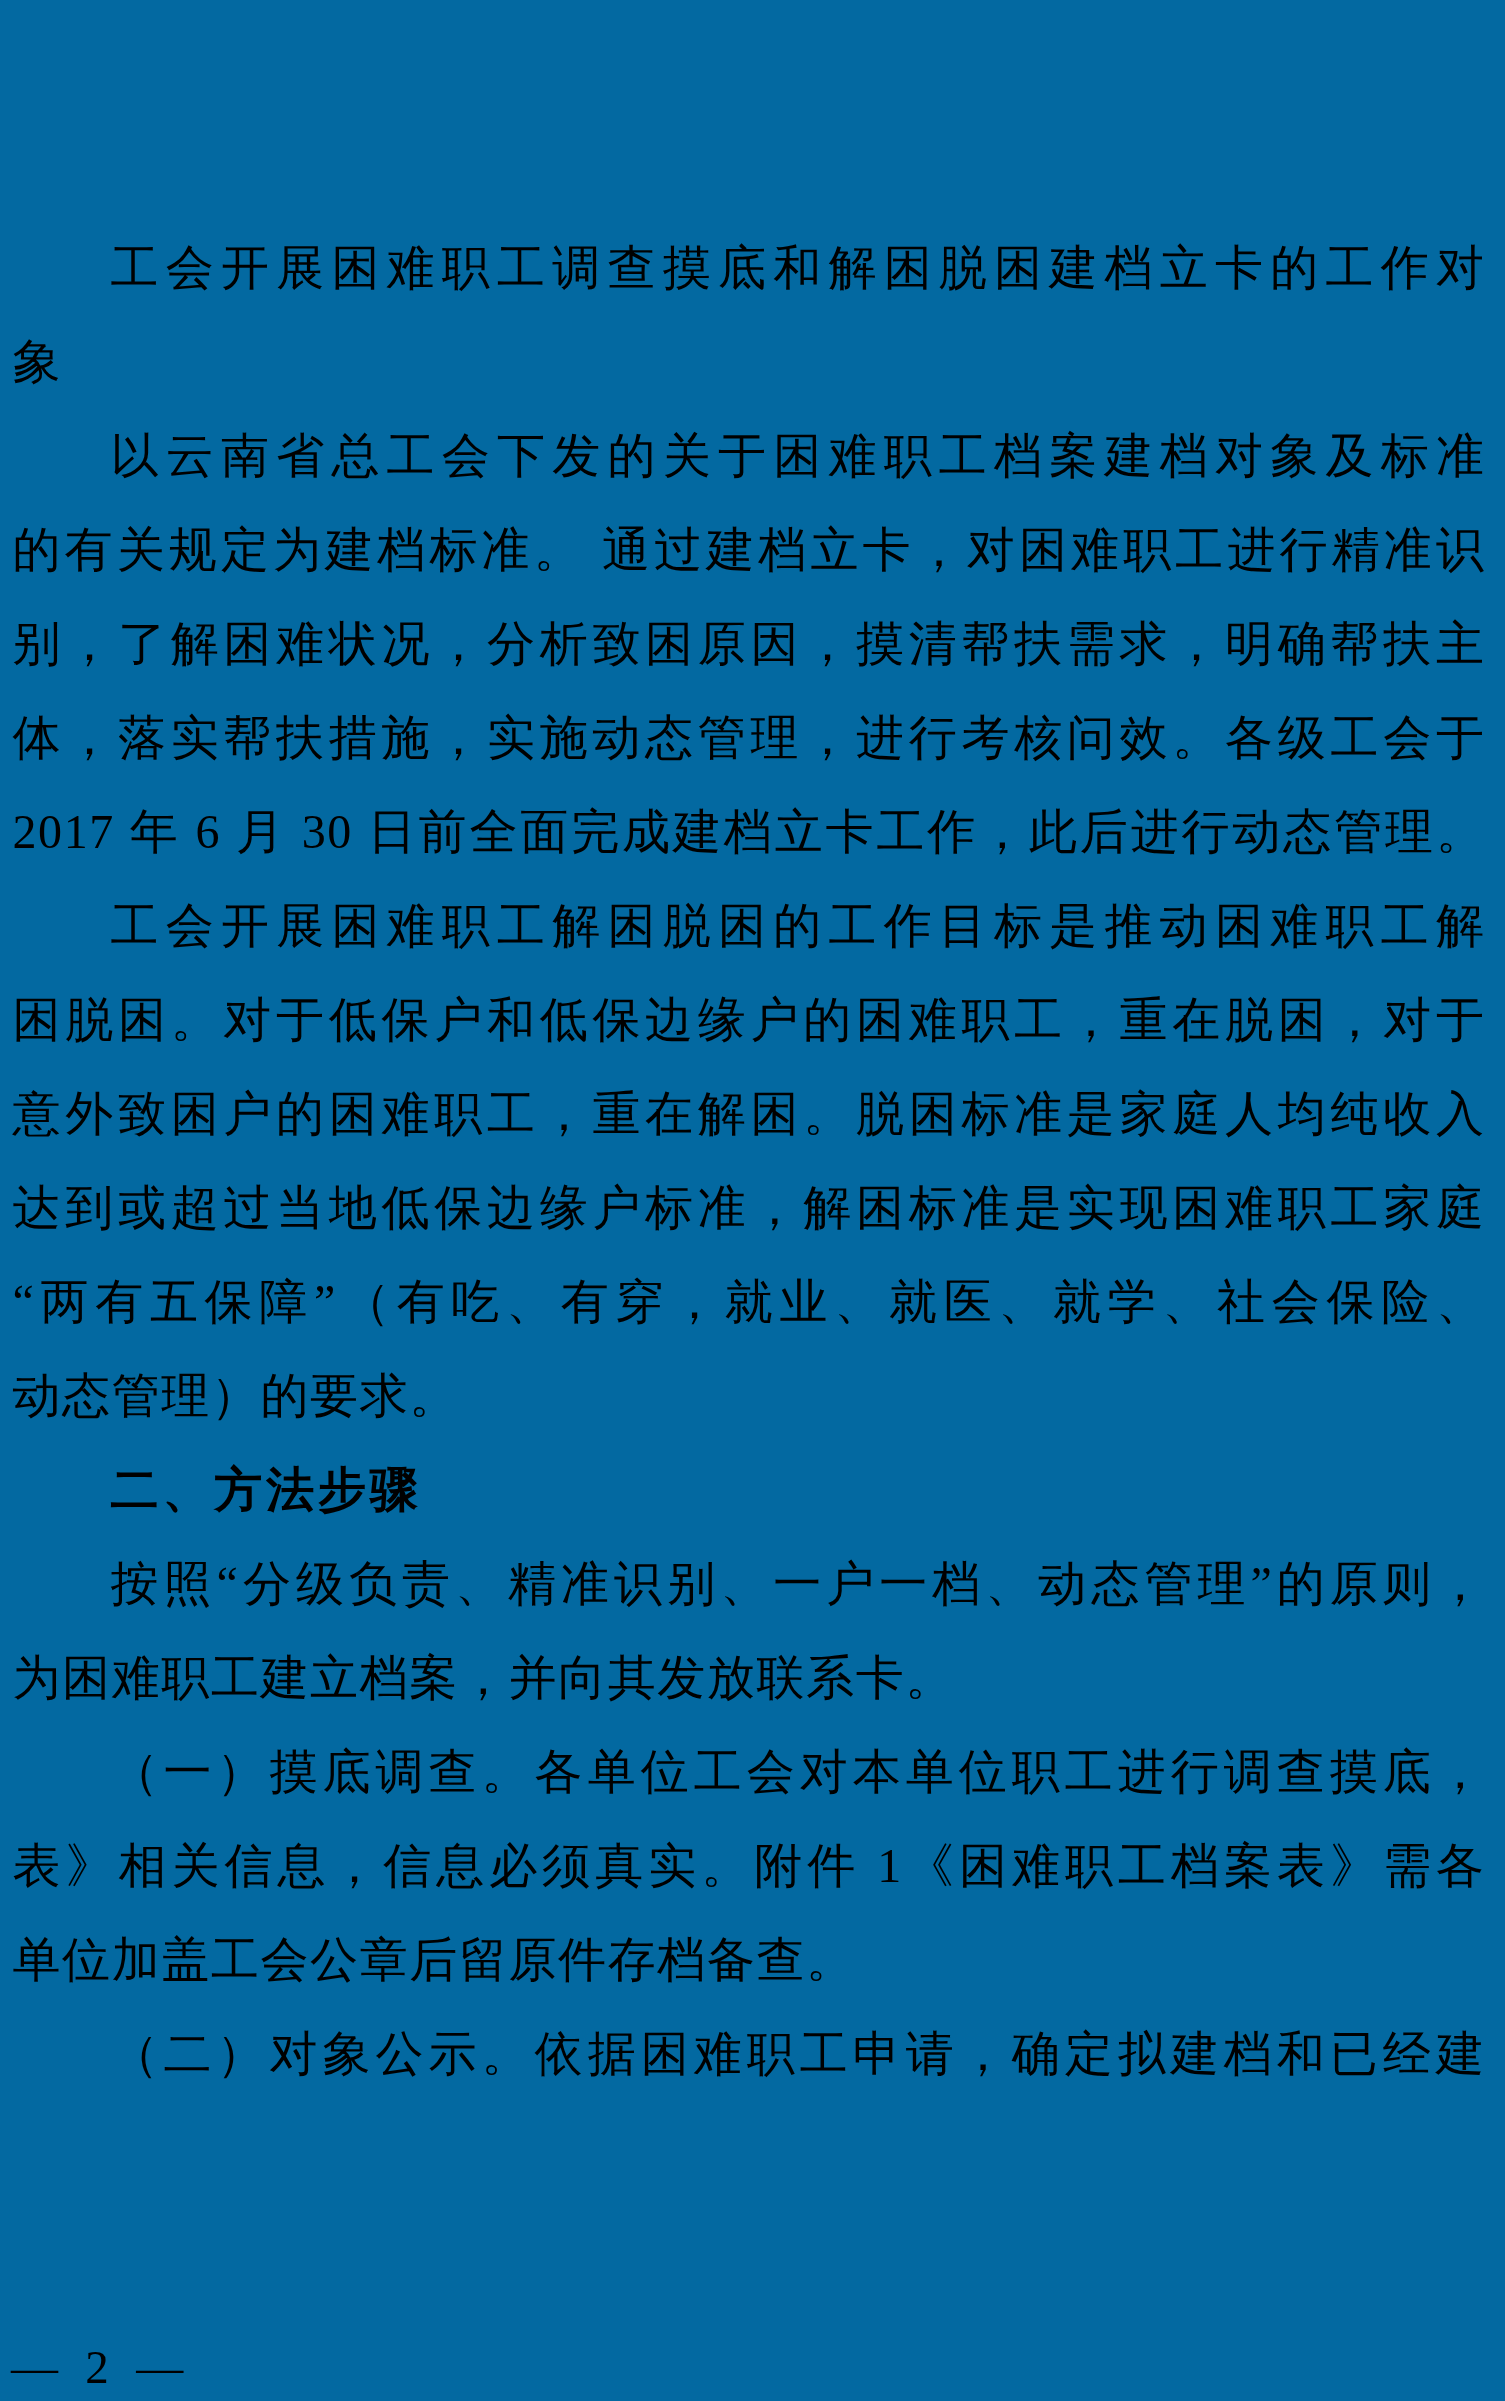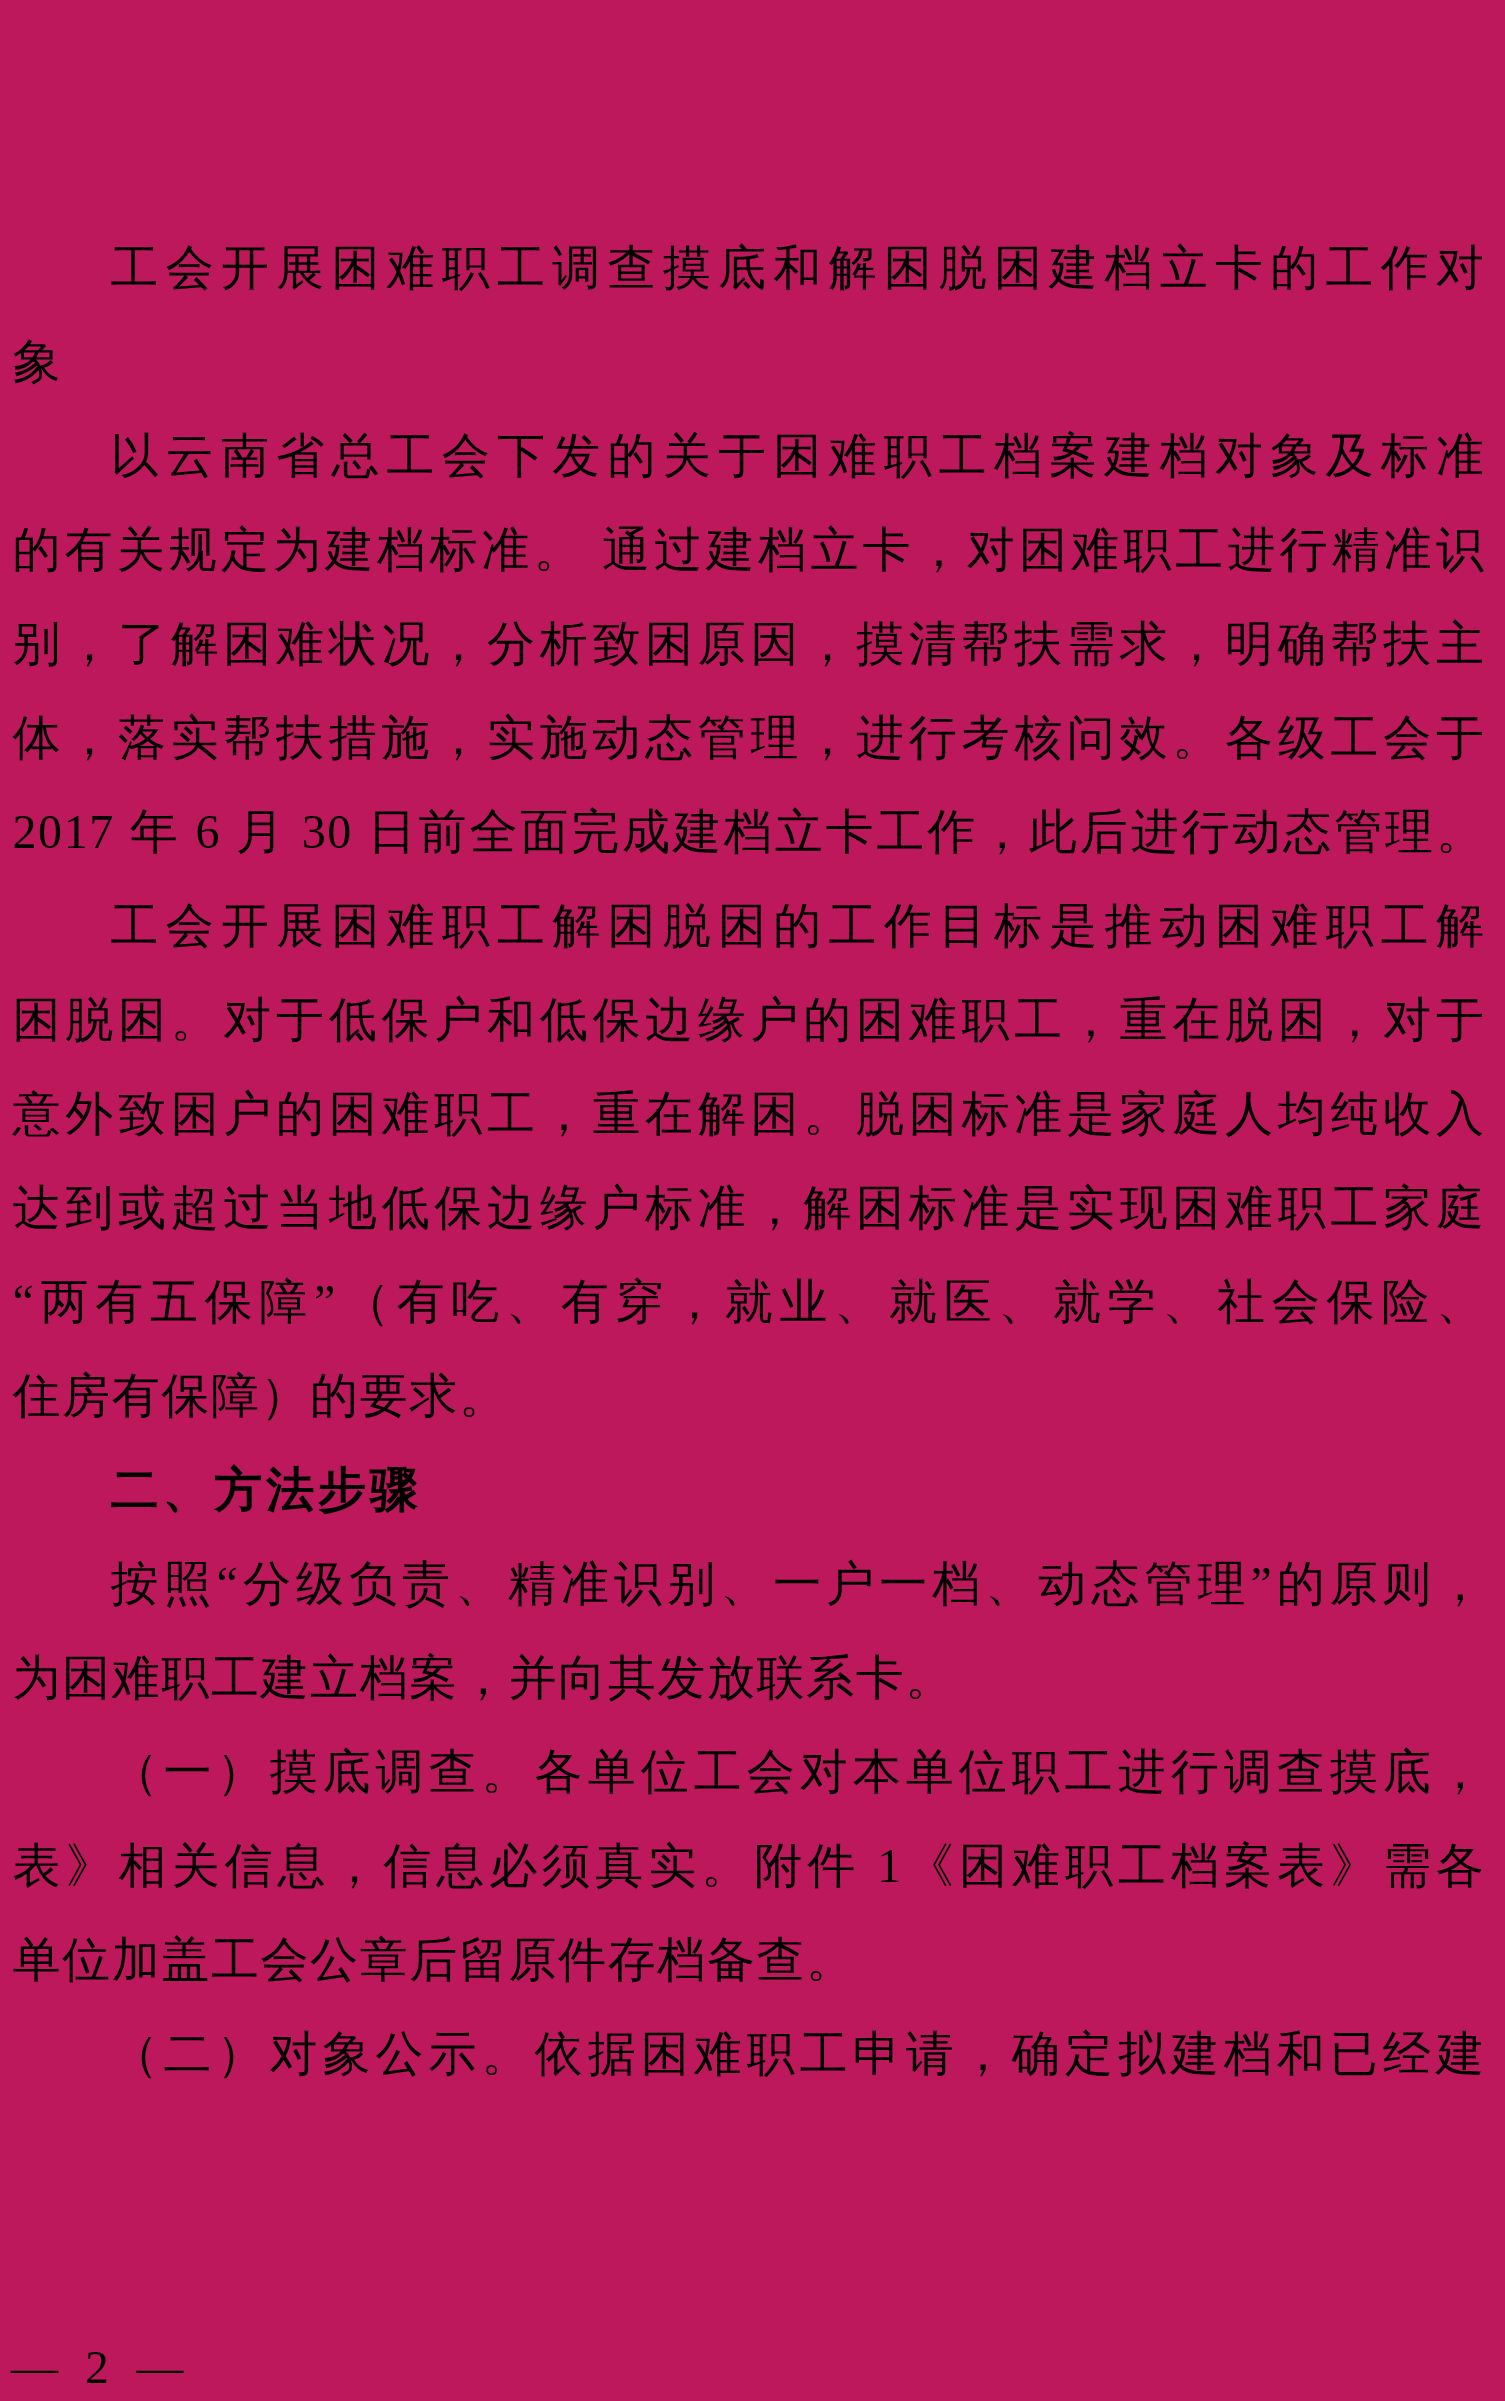--- a/index.html
+++ b/index.html
@@ -4,21 +4,21 @@
 <style>
   html, body {
     margin: 0;
     padding: 0;
     background: #e8e8e8;
   }
   .page {
     position: relative;
     width: 1505px;
     height: 2401px;
-    background: #be185d;
+    background: #0369a1;
     color: #000000;
     font-family: "Liberation Serif", "DejaVu Serif", serif;
     overflow: hidden;
   }
   .doc-body {
     position: absolute;
     left: 12.5px;
     top: 221px;
     width: 1473px;
   }
@@ -64,21 +64,21 @@
     <div class="line ind just">以云南省总工会下发的关于困难职工档案建档对象及标准</div>
     <div class="line just">的有关规定为建档标准。 通过建档立卡，对困难职工进行精准识</div>
     <div class="line just">别，了解困难状况，分析致困原因，摸清帮扶需求，明确帮扶主</div>
     <div class="line just">体，落实帮扶措施，实施动态管理，进行考核问效。各级工会于</div>
     <div class="line just">2017 年 6 月 30 日前全面完成建档立卡工作，此后进行动态管理。</div>
     <div class="line ind just">工会开展困难职工解困脱困的工作目标是推动困难职工解</div>
     <div class="line just">困脱困。对于低保户和低保边缘户的困难职工，重在脱困，对于</div>
     <div class="line just">意外致困户的困难职工，重在解困。脱困标准是家庭人均纯收入</div>
     <div class="line just">达到或超过当地低保边缘户标准，解困标准是实现困难职工家庭</div>
     <div class="line just">“两有五保障”（有吃、有穿，就业、就医、就学、社会保险、</div>
-    <div class="line">住房有保障）的要求。</div>
+    <div class="line">动态管理）的要求。</div>
     <div class="line ind heading">二、方法步骤</div>
     <div class="line ind just">按照“分级负责、精准识别、一户一档、动态管理”的原则，</div>
     <div class="line">为困难职工建立档案，并向其发放联系卡。</div>
     <div class="line ind just">（一）摸底调查。各单位工会对本单位职工进行调查摸底，</div>
     <div class="line just">表》相关信息，信息必须真实。附件 1《困难职工档案表》需各</div>
     <div class="line">单位加盖工会公章后留原件存档备查。</div>
     <div class="line ind just">（二）对象公示。依据困难职工申请，确定拟建档和已经建</div>
   </div>
 
   <div class="footer">

